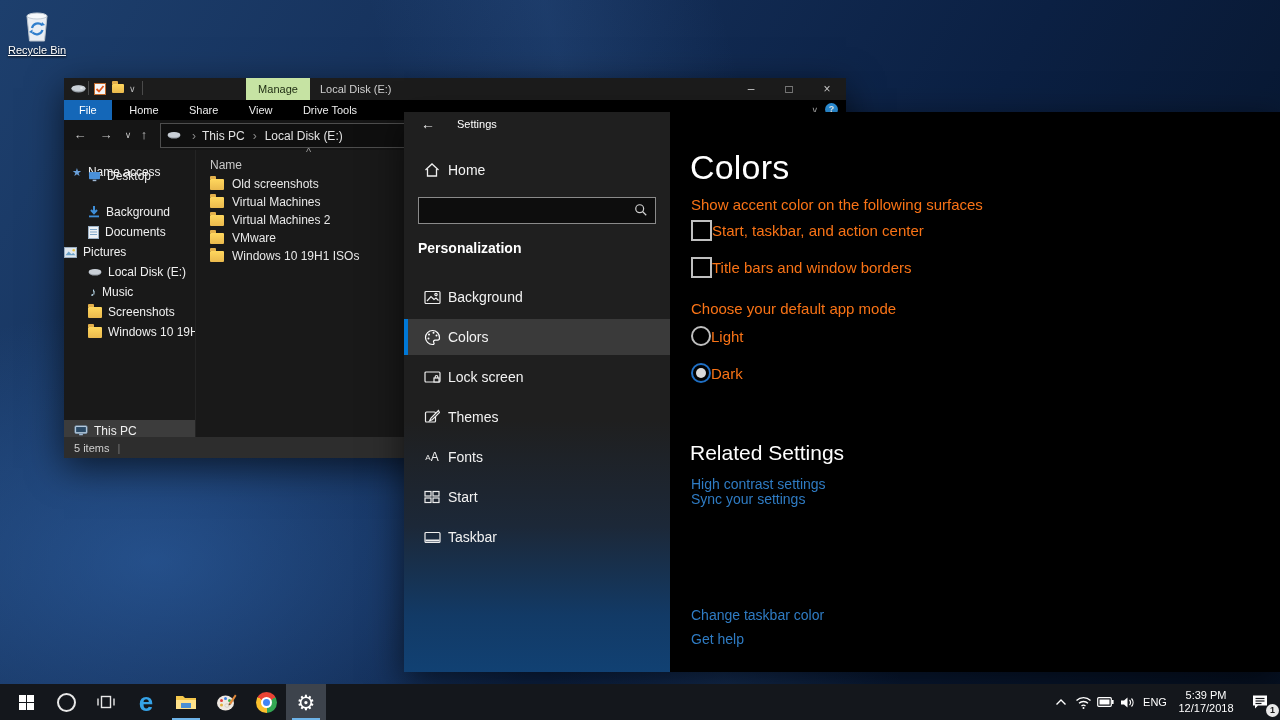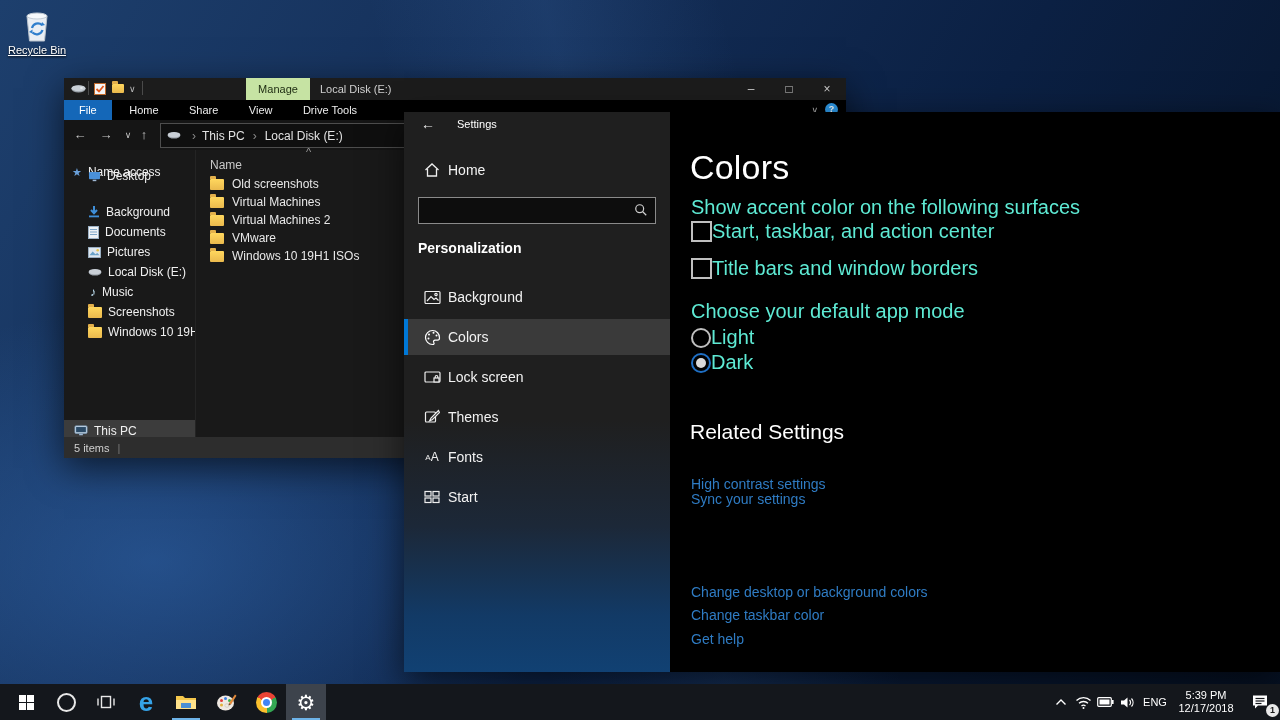--- a/index.html
+++ b/index.html
@@ -43,22 +43,22 @@
   .snav{position:absolute;left:0;width:266px;height:36px;display:flex;align-items:center;color:#f2f2f2;font-size:14px;}
   .snav .ic{position:absolute;left:19px;width:18px;height:18px;display:flex;align-items:center;justify-content:center;}
   .snav .lbl{margin-left:44px;}
   .snav.sel{background:rgba(255,255,255,.12);}
   .snav.sel:before{content:"";position:absolute;left:0;top:0;width:4px;height:36px;background:#0078d7;}
   #findbox{position:absolute;left:14px;top:85px;width:236px;height:25px;background:#0d0d0d;border:1px solid #8a8a8a;}
   #findbox input{position:absolute;left:0;top:0;width:206px;height:100%;background:transparent;border:0;outline:0;
      color:#cfcfcf;font-size:13px;padding:0 0 0 9px;font-family:inherit;}
   #set-main{left:266px;top:0;right:0;height:100%;background:#000;color:#fff;}
   .h-title{font-size:34px;font-weight:300;letter-spacing:.2px;color:#fff;}
-  .h-sub{font-size:21px;font-weight:300;color:#fff;}
-  .body14{font-size:20px;color:#5eead4;}
+  .h-sub{font-size:21px;font-weight:300;color:#fff;margin-top:21px;}
+  .body14{font-size:15px;color:#f97316;}
   .link{font-size:14px;color:#2f7cc4;}
   .chk{width:17px;height:17px;border:2px solid #bfbfbf;background:transparent;display:inline-block;}
   .radio{width:16px;height:16px;border:2px solid #bfbfbf;border-radius:50%;display:inline-block;position:relative;}
   .radio.sel{border-color:#1f6fc4;}
   .radio.sel:after{content:"";position:absolute;left:3px;top:3px;width:10px;height:10px;border-radius:50%;background:#d9d9d9;}
   .ckrow{position:absolute;display:flex;align-items:center;}
   .ckrow .lbl{}
   
   #taskbar{left:0;bottom:0;width:1280px;height:36px;background:#14171c;display:flex;align-items:stretch;z-index:50;}
   .tb-cell{width:40px;height:36px;display:flex;align-items:center;justify-content:center;position:relative;flex:0 0 auto;}
@@ -179,21 +179,21 @@
             <rect x="0.5" y="0.5" width="10" height="12" fill="#eef2f6" stroke="#9db2c6"></rect>
             <g stroke="#7fa6c8" stroke-width="1">
               <line x1="2" y1="3.5" x2="9" y2="3.5"></line>
               <line x1="2" y1="6" x2="9" y2="6"></line>
               <line x1="2" y1="8.5" x2="9" y2="8.5"></line>
             </g>
           </svg>
         <span class="lbl">Documents</span>
 
       </div>
-      <div class="sitem" style="top:92px;padding-left:24px">
+      <div class="sitem" style="top:92px;">
         <svg width="13" height="11" viewBox="0 0 14 12">
             <rect x="0.5" y="0.5" width="13" height="11" fill="#dfe7ee" stroke="#9db2c6"></rect>
             <path d="M1.5 9 L5 5 L8 8 L10 6.5 L12.5 9 Z" fill="#6aa1c8"></path>
             <circle cx="10.5" cy="3.5" r="1.4" fill="#e8c34a"></circle>
           </svg>
         <span class="lbl">Pictures</span>
 
       </div>
       <div class="sitem" style="top:112px;padding-left:24px">
         <svg width="14" height="9" viewBox="0 0 15 10">
@@ -344,20 +344,31 @@
               <g stroke="#eee" stroke-width="1.2" fill="none">
                 <rect x="1" y="1.5" width="6" height="4.5"></rect>
                 <rect x="9" y="1.5" width="6" height="4.5"></rect>
                 <rect x="1" y="8" width="6" height="4.5"></rect>
                 <rect x="9" y="8" width="6" height="4.5"></rect>
               </g>
             </svg>
           </span>
         <span class="lbl">Start</span>
       </div>
+      <div class="snav" style="top:407px">
+        <span class="ic">
+            <svg width="17" height="13" viewBox="0 0 17 13">
+              <g stroke="#eee" stroke-width="1.2" fill="none">
+                <rect x="1" y="1.5" width="15" height="10" rx="1"></rect>
+                <line x1="1.5" y1="9.5" x2="15.5" y2="9.5" stroke-width="2"></line>
+              </g>
+            </svg>
+          </span>
+        <span class="lbl">Taskbar</span>
+      </div>
     </div>
 
     <div class="r" style="right:46px;top:0;width:44px;height:30px;display:flex;align-items:center;justify-content:center;color:#fff;font-size:12px">–</div>
     <div class="r" style="right:2px;top:0;width:44px;height:30px;display:flex;align-items:center;justify-content:center;color:#fff;font-size:11px">□</div>
 
     <div class="r" id="set-main">
       <div class="r h-title nw" style="left:20px;top:36px">Colors</div>
       <div class="r body14 nw" style="left:21px;top:84px">Show accent color on the following surfaces</div>
       <div class="ckrow" style="left:21px;top:108px">
         <span class="chk"></span>
@@ -365,28 +376,27 @@
       </div>
       <div class="ckrow" style="left:21px;top:145px">
         <span class="chk"></span>
         <span class="lbl body14 nw">Title bars and window borders</span>
       </div>
       <div class="r body14 nw" style="left:21px;top:188px">Choose your default app mode</div>
       <div class="ckrow" style="left:21px;top:214px">
         <span class="radio"></span>
         <span class="lbl body14">Light</span>
       </div>
-      <div class="ckrow" style="left:21px;top:239px">
+      <div class="ckrow" style="left:21px;top:251px">
         <span class="radio sel"></span>
         <span class="lbl body14">Dark</span>
       </div>
       <div class="r h-sub nw" style="left:20px;top:308px">Related Settings</div>
       <div class="r link nw" style="left:21px;top:364px">High contrast settings</div>
       <div class="r link nw" style="left:21px;top:379px">Sync your settings</div>
-      <div class="r link nw" style="left:21px;top:472px">Change desktop or background colors</div>
       <div class="r link nw" style="left:21px;top:495px">Change taskbar color</div>
       <div class="r link nw" style="left:21px;top:519px">Get help</div>
     </div>
   </div>
 
   <div class="r" id="taskbar">
     <div class="tb-cell" style="margin-left:6px">
       <span class="winlogo">
           <div></div>
           <div></div>

